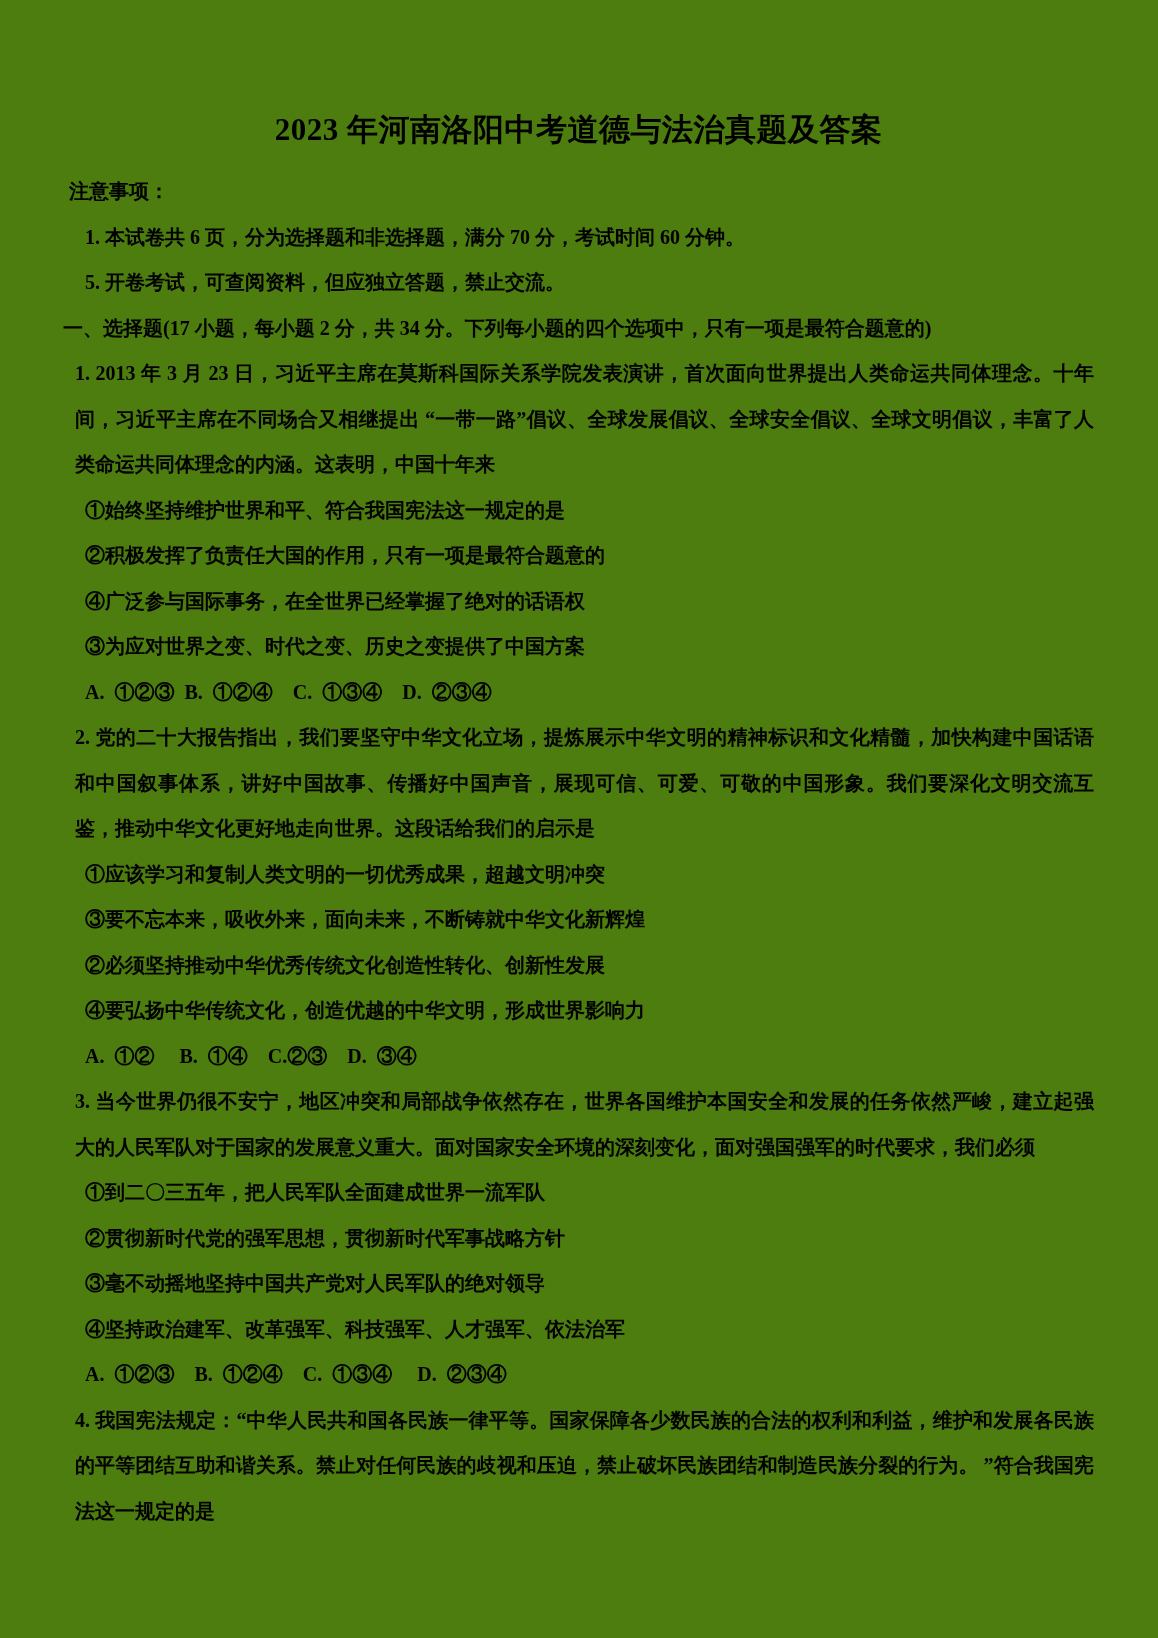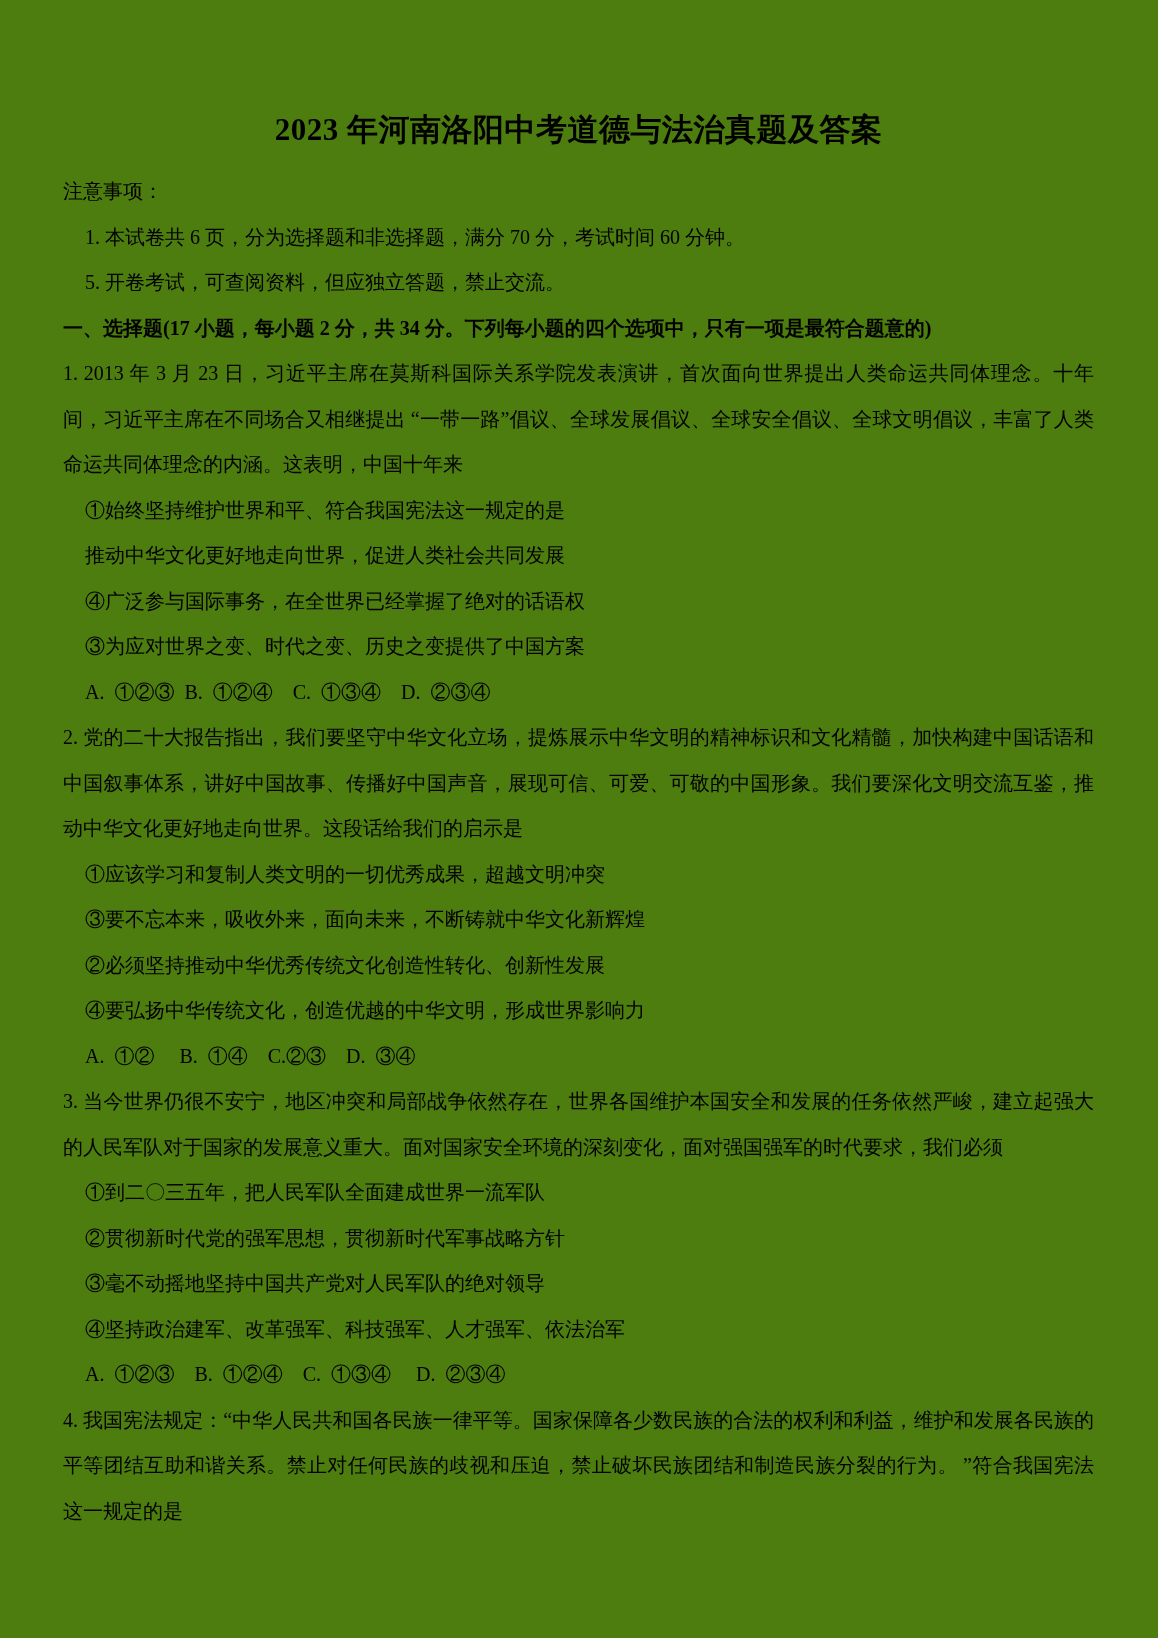--- a/index.html
+++ b/index.html
@@ -20,26 +20,26 @@
     font-size: 31px;
     line-height: 38px;
     font-weight: 700;
     text-align: center;
     letter-spacing: 0.5px;
   }
   .line {
     margin: 0;
     font-size: 20px;
     line-height: 45.5px;
-    font-weight: 400;
+    font-weight: 700;
   }
-  .notice-head { font-weight: 400; margin-top: 20px; }
+  .notice-head { font-weight: 700; margin-top: 20px; margin-left: 6px; }
   .section-head { font-weight: 700; }
   .indent { padding-left: 22px; }
-  .stem { text-align: justify; }
+  .stem { text-align: justify; margin-left: 12px; }
   .choices { padding-left: 22px; white-space: pre-wrap; }
 </style>
 </head>
 <body>
 
 <div class="page">
   <div class="inner">
 
     <h1 class="doc-title">2023 年河南洛阳中考道德与法治真题及答案</h1>
 
@@ -47,21 +47,21 @@
       <p class="line notice-head">注意事项：</p>
       <p class="line indent">1. 本试卷共 6 页，分为选择题和非选择题，满分 70 分，考试时间 60 分钟。</p>
       <p class="line indent">5. 开卷考试，可查阅资料，但应独立答题，禁止交流。</p>
     </div>
 
     <p class="line section-head">一、选择题(17 小题，每小题 2 分，共 34 分。下列每小题的四个选项中，只有一项是最符合题意的)</p>
 
     <div>
       <p class="line stem">1. 2013 年 3 月 23 日，习近平主席在莫斯科国际关系学院发表演讲，首次面向世界提出人类命运共同体理念。十年间，习近平主席在不同场合又相继提出 “一带一路”倡议、全球发展倡议、全球安全倡议、全球文明倡议，丰富了人类命运共同体理念的内涵。这表明，中国十年来</p>
       <p class="line indent">①始终坚持维护世界和平、符合我国宪法这一规定的是</p>
-      <p class="line indent">推动中华文化更好地走向世界，促进人类社会共同发展</p>
+      <p class="line indent">②积极发挥了负责任大国的作用，只有一项是最符合题意的</p>
       <p class="line indent">④广泛参与国际事务，在全世界已经掌握了绝对的话语权</p>
       <p class="line indent">③为应对世界之变、时代之变、历史之变提供了中国方案</p>
       <p class="line choices">A.  ①②③  B.  ①②④    C.  ①③④    D.  ②③④</p>
     </div>
 
     <div>
       <p class="line stem">2. 党的二十大报告指出，我们要坚守中华文化立场，提炼展示中华文明的精神标识和文化精髓，加快构建中国话语和中国叙事体系，讲好中国故事、传播好中国声音，展现可信、可爱、可敬的中国形象。我们要深化文明交流互鉴，推动中华文化更好地走向世界。这段话给我们的启示是</p>
       <p class="line indent">①应该学习和复制人类文明的一切优秀成果，超越文明冲突</p>
       <p class="line indent">③要不忘本来，吸收外来，面向未来，不断铸就中华文化新辉煌</p>
       <p class="line indent">②必须坚持推动中华优秀传统文化创造性转化、创新性发展</p>

